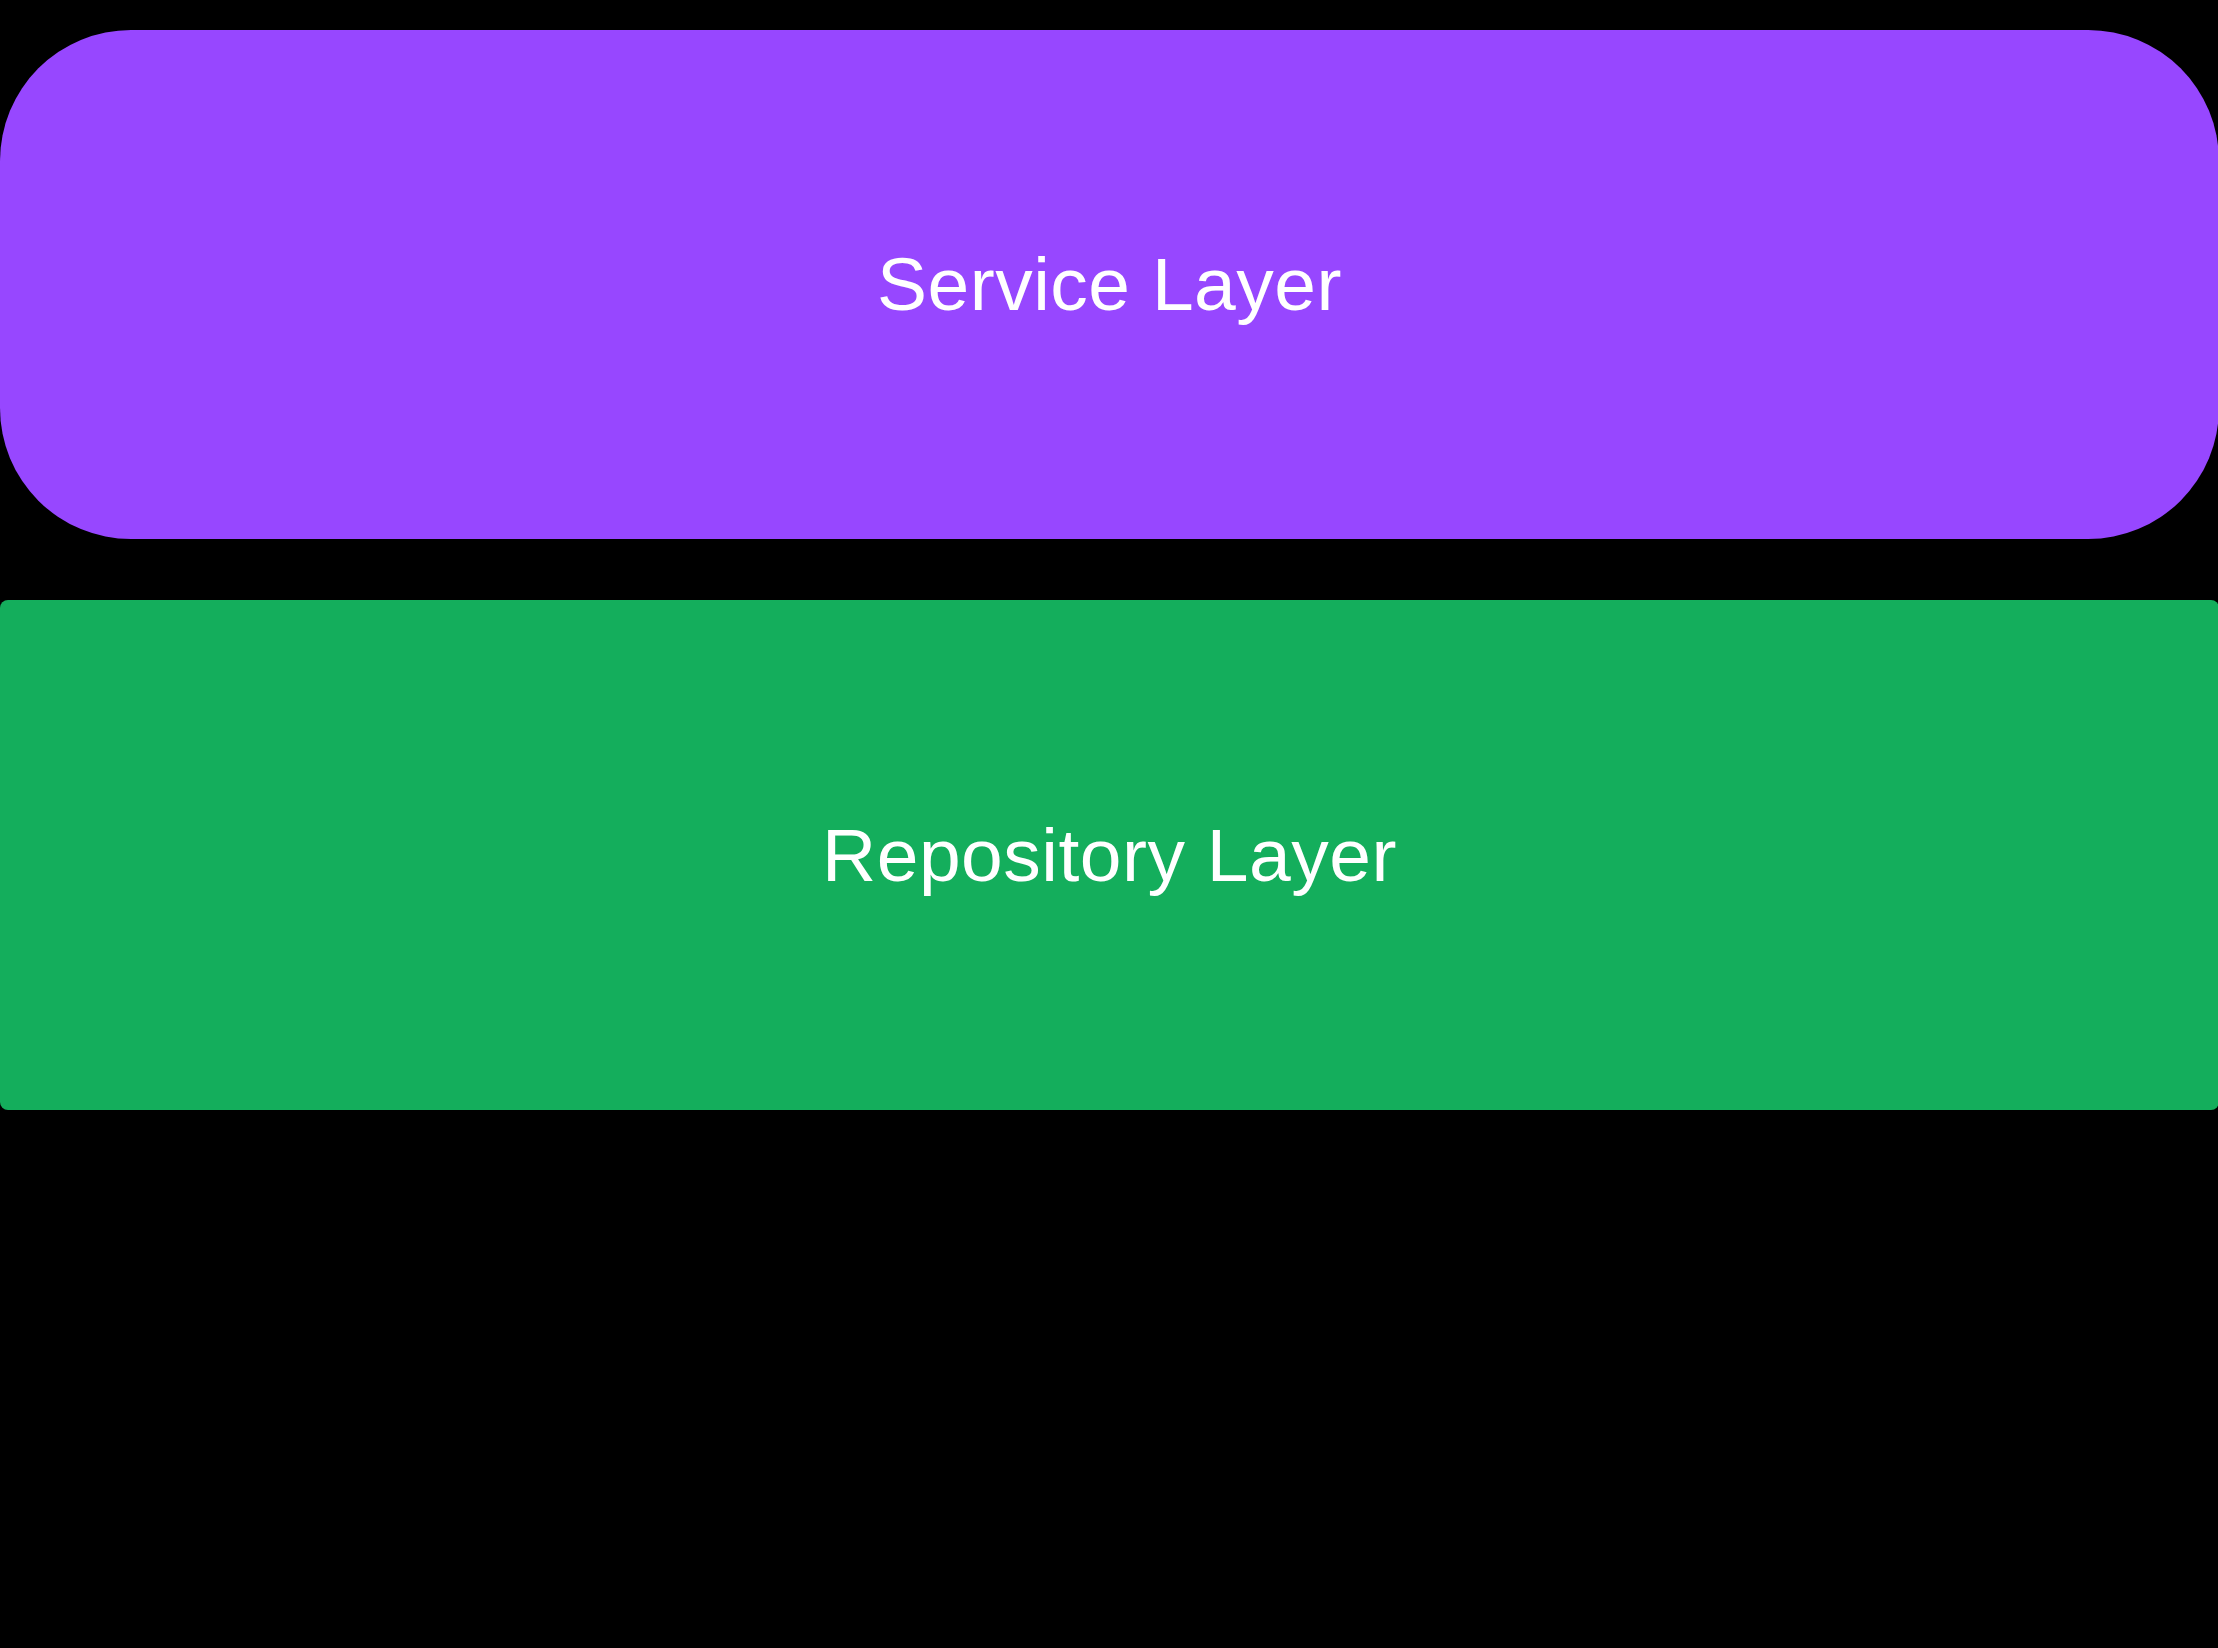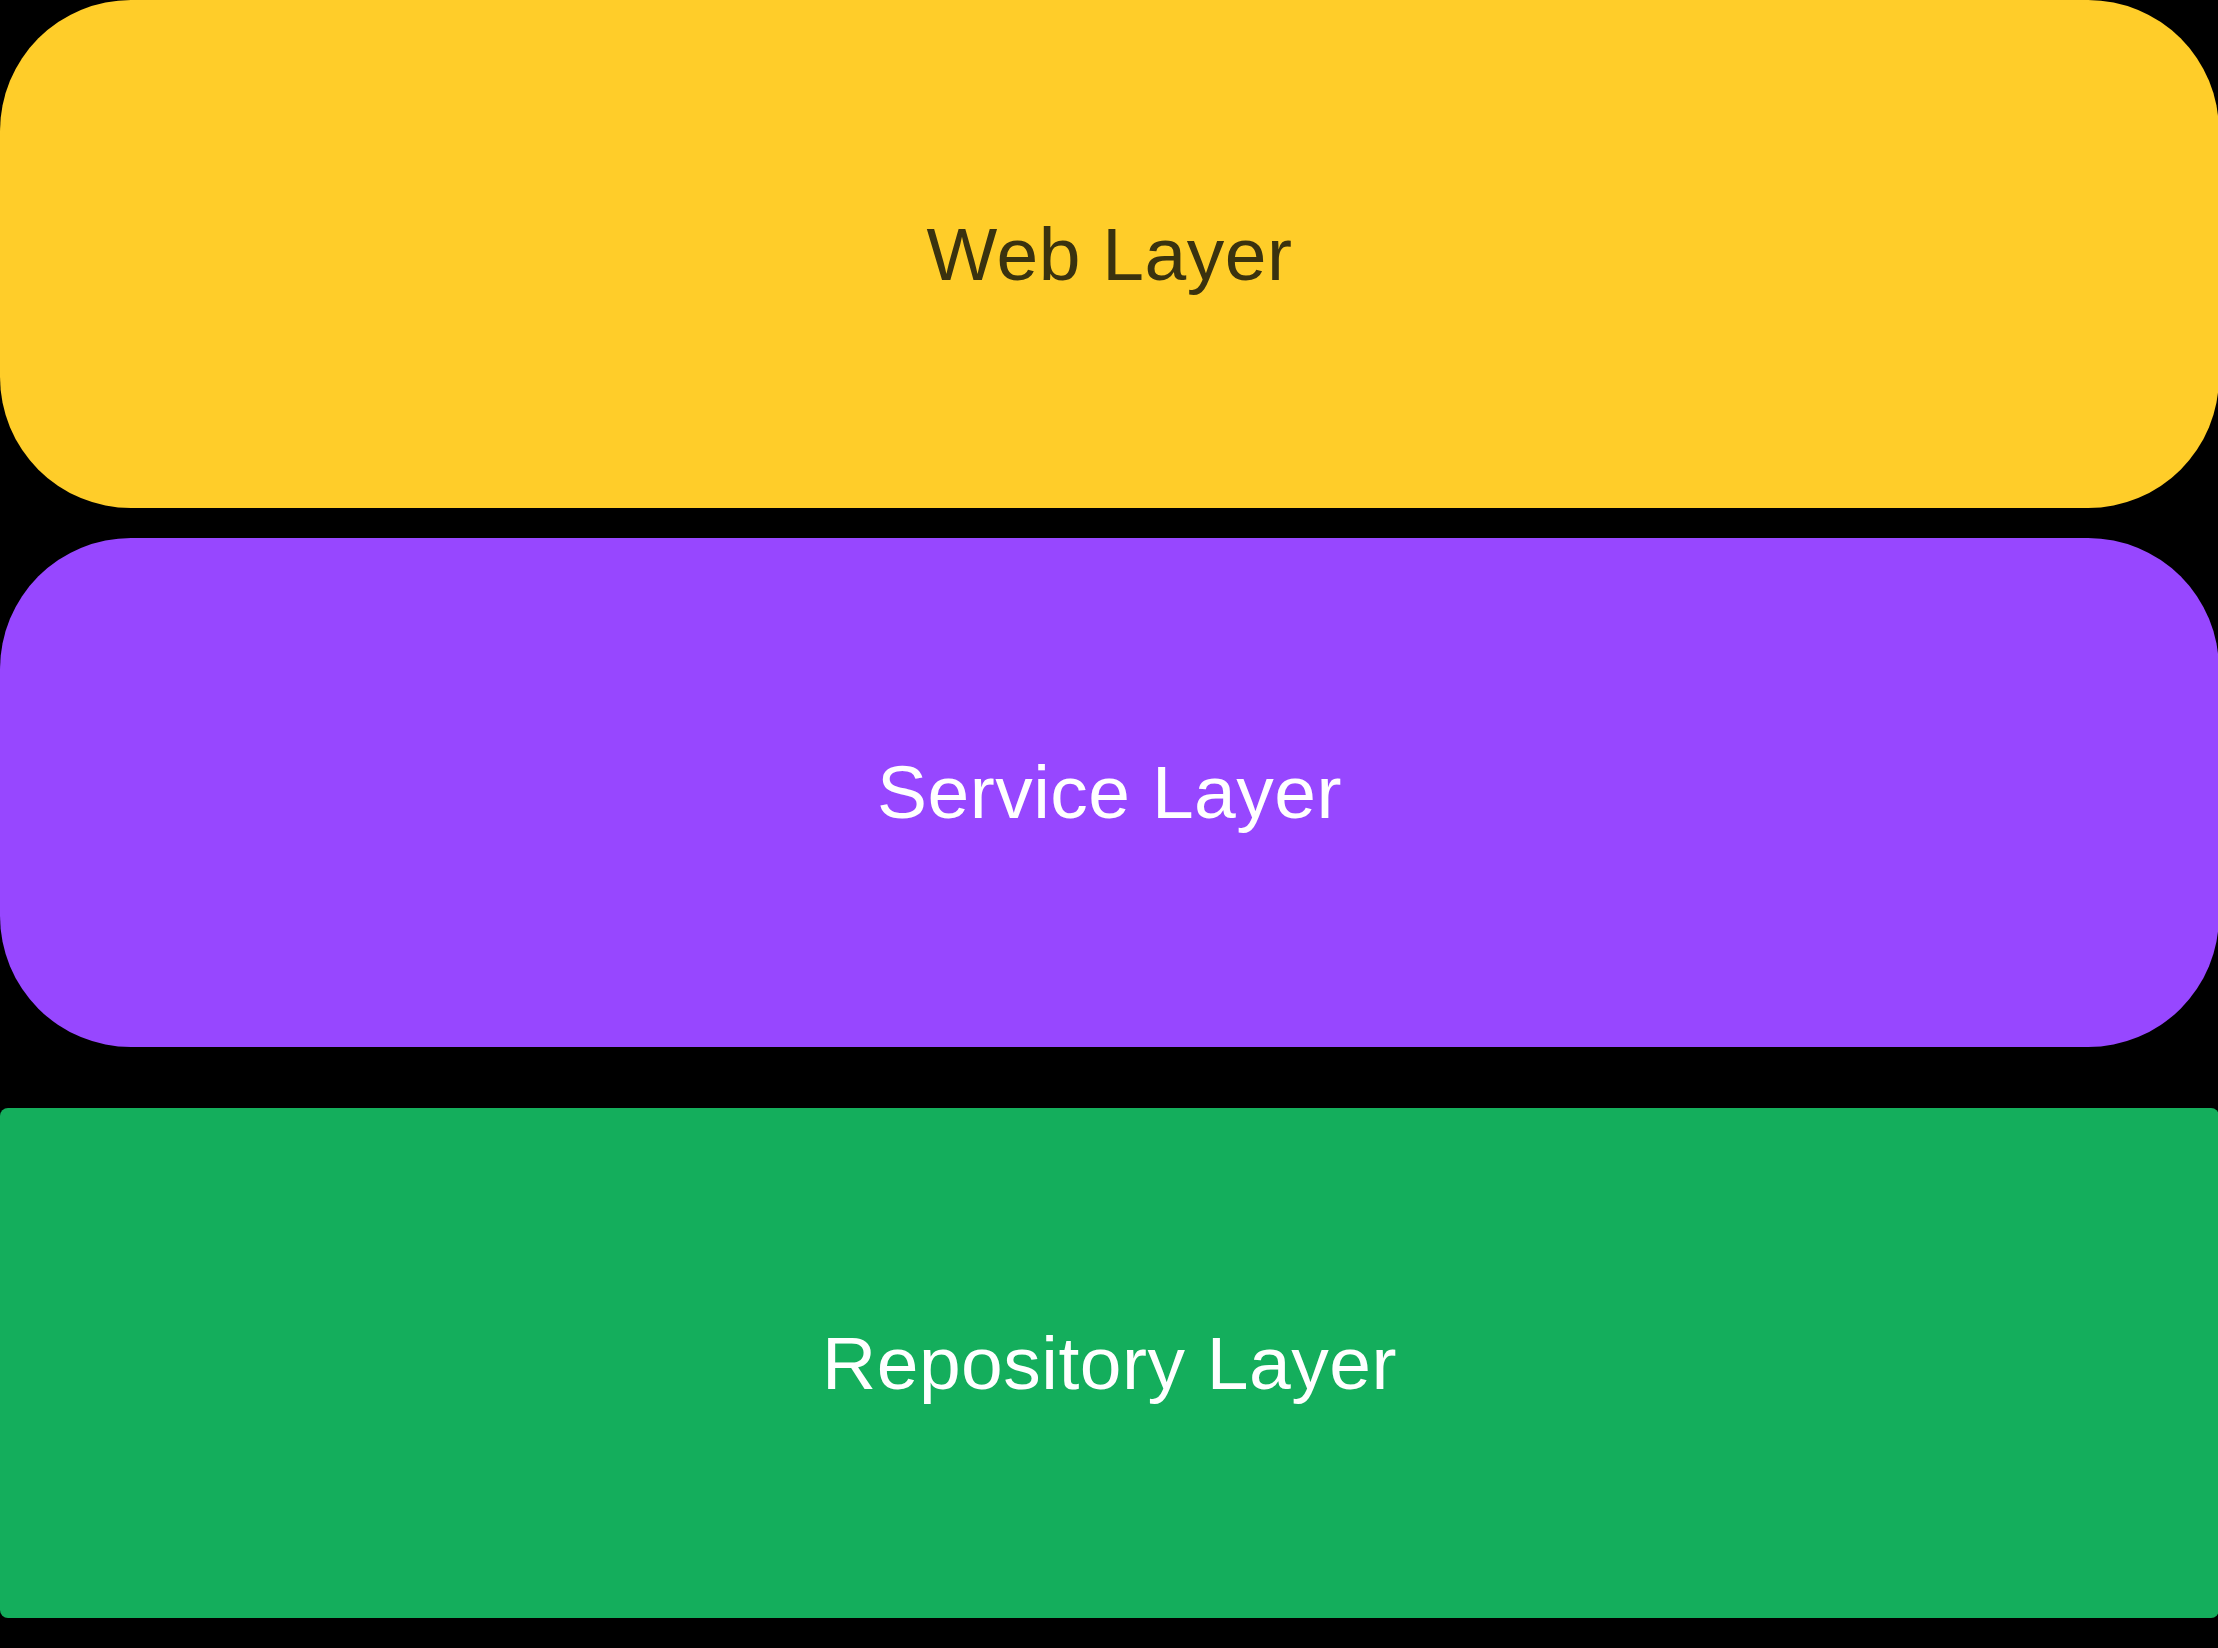--- a/index.html
+++ b/index.html
@@ -45,23 +45,20 @@
     letter-spacing: 0.5px;
     line-height: 1;
     white-space: nowrap;
   }
 </style>
 </head>
 <body style="background: rgb(0, 0, 0);">
 
 <div class="diagram">
 
-  <div class="layer layer-web" style="background: rgb(255, 205, 41); color: rgb(58, 50, 15);">
-    <span class="layer-label">Web Layer</span>
-  </div>
 
   <div class="layer layer-service" style="background: rgb(151, 71, 255); color: rgb(255, 255, 255);">
     <span class="layer-label">Service Layer</span>
   </div>
 
   <div class="layer layer-repository" style="background: rgb(20, 174, 92); color: rgb(255, 255, 255); border-radius: 8px;">
     <span class="layer-label">Repository Layer</span>
   </div>
 
 </div>

